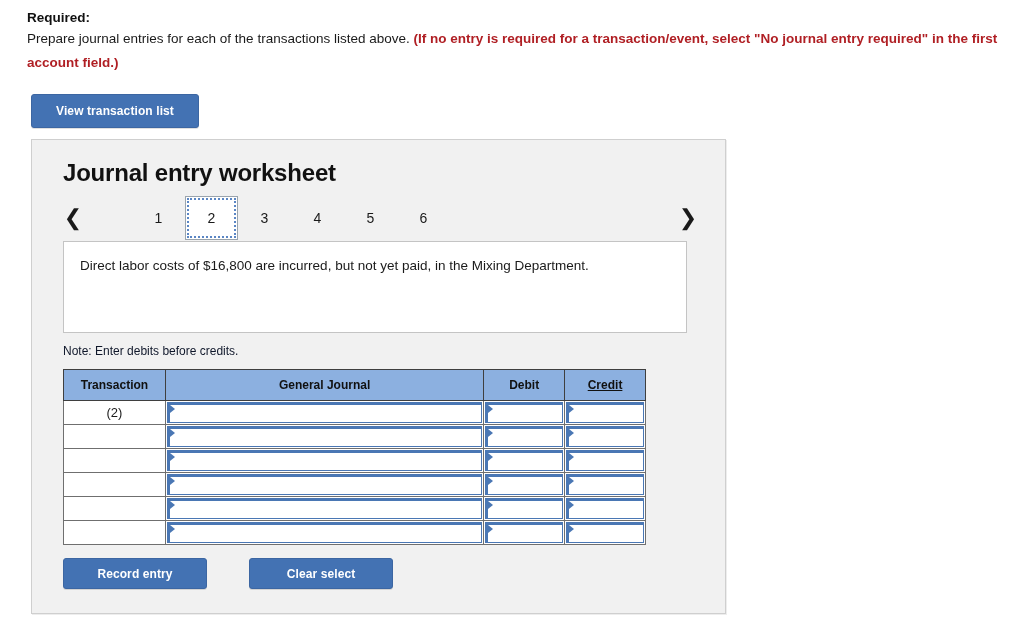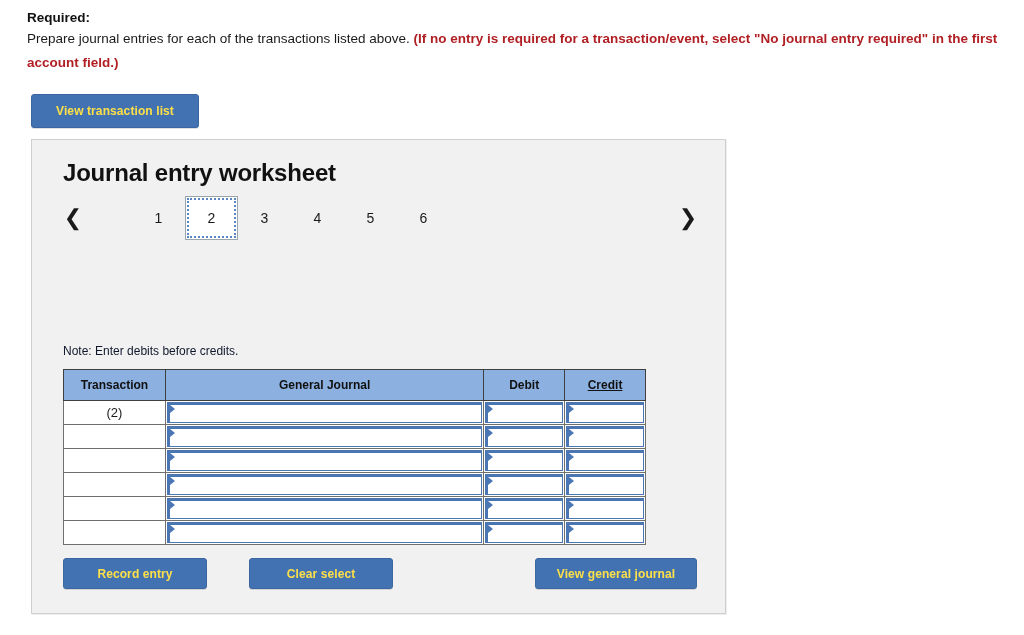--- a/index.html
+++ b/index.html
@@ -35,21 +35,21 @@
     color: #b01f24;
     font-weight: bold;
   }
 
   
   .btn {
     display: inline-flex;
     align-items: center;
     justify-content: center;
     background: #4372b3;
-    color: #fde047;
+    color: #ffffff;
     font-size: 12px;
     font-weight: bold;
     border: 1px solid #3c66a2;
     border-radius: 3px;
     cursor: pointer;
     letter-spacing: 0.1px;
     box-shadow: 0 1px 0 rgba(0,0,0,0.12);
     user-select: none;
   }
 
@@ -253,20 +253,21 @@
         <div class="tab">1</div>
         <div class="tab selected">2</div>
         <div class="tab">3</div>
         <div class="tab">4</div>
         <div class="tab">5</div>
         <div class="tab">6</div>
       </div>
       <div class="nav-chevron nav-next">❯</div>
     </div>
 
+    <div class="transaction-box">Direct labor costs of $16,800 are incurred, but not yet paid, in the Mixing Department.</div>
 
     <div class="note-text">Note: Enter debits before credits.</div>
 
     <table class="journal-table">
       <thead>
         <tr>
           <th class="col-transaction">Transaction</th>
           <th class="col-journal">General Journal</th>
           <th class="col-debit">Debit</th>
           <th class="col-credit">Credit</th>
@@ -348,19 +349,16 @@
       </tbody>
     </table>
 
     <div class="footer-actions">
       <div class="btn record-entry">
         <span>Record entry</span>
       </div>
       <div class="btn clear-entry">
         <span>Clear select</span>
       </div>
-      <div class="btn view-general-journal">
-        <span>View general journal</span>
-      </div>
     </div>
 
   </div>
 </div>
 
 </body></html>

